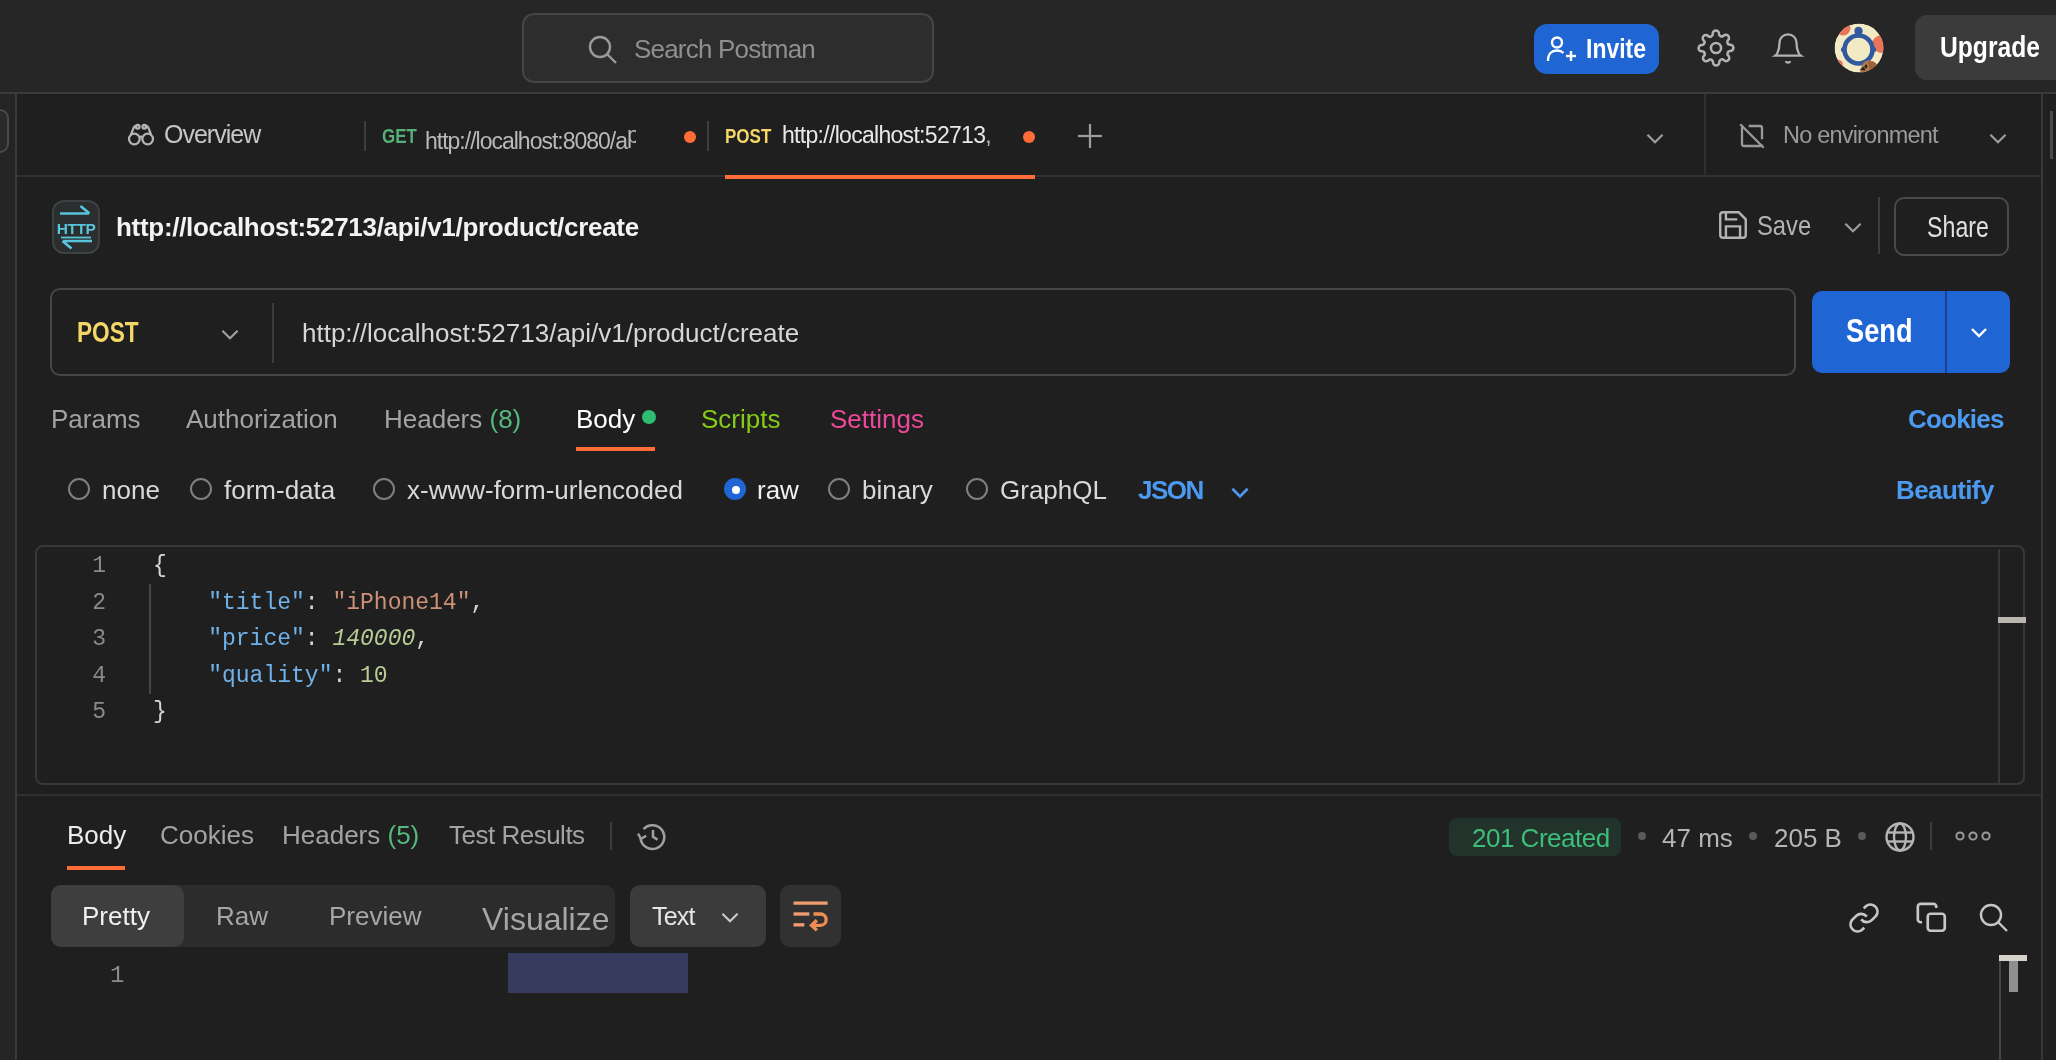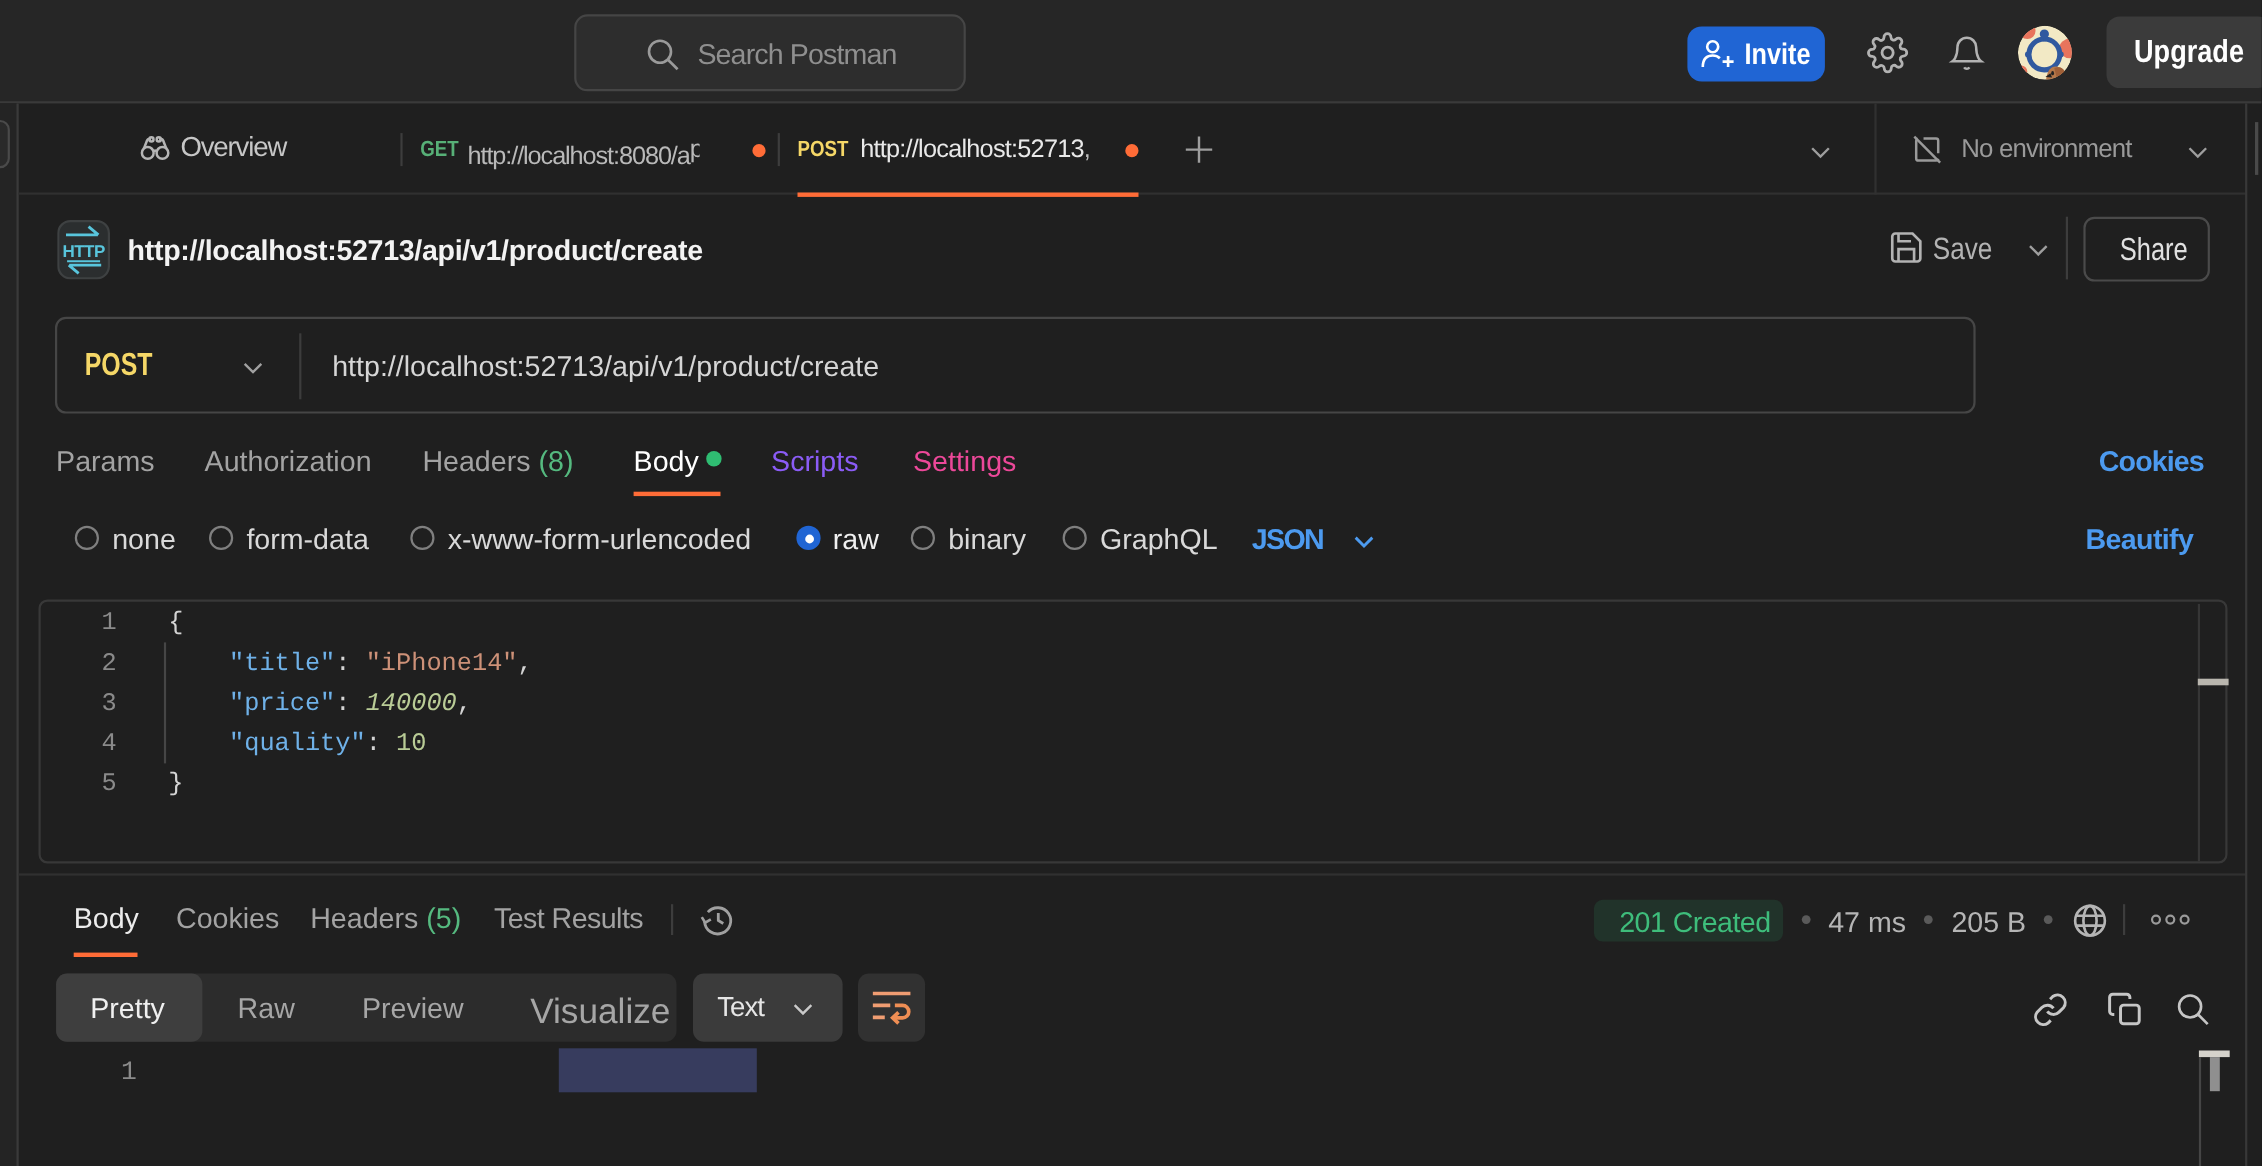--- a/index.html
+++ b/index.html
@@ -8,21 +8,21 @@
   .abs { position:absolute; }
   #stage { position:relative; width:2056px; height:1060px; background:#1f1f1f; }
   .mono { font-family:"Liberation Mono", monospace; }
 </style>
 </head>
 <body>
 <div id="stage">
 
   <div class="abs" id="topbar" style="left:0;top:0;width:2056px;height:94px;background:#262626;border-bottom:2px solid #3a3a3a;">
 
-    <div class="abs" style="left:522px;top:13px;width:356px;height:70px;background:#2d2d2d;border:2px solid #454545;border-radius:12px;">
+    <div class="abs" style="left:522px;top:13px;width:412px;height:70px;background:#2d2d2d;border:2px solid #454545;border-radius:12px;">
       <svg class="abs" style="left:62px;top:18px;" width="34" height="34" viewBox="0 0 34 34" fill="none" stroke="#9a9a9a" stroke-width="2.4">
         <circle cx="14" cy="14" r="10"></circle>
           <line x1="21.5" y1="21.5" x2="30" y2="30"></line>
       </svg>
       <div class="abs" style="left:110px;top:19px;font-size:26px;letter-spacing:-0.8px;color:#8f8f8f;">Search Postman</div>
     </div>
 
     <div class="abs" style="left:1534px;top:24px;width:125px;height:50px;background:#2065d4;border-radius:13px;">
       <svg class="abs" style="left:12px;top:12px" width="32" height="26" viewBox="0 0 32 26" fill="none" stroke="#fff" stroke-width="2.4">
         <circle cx="11" cy="6.5" r="5"></circle>
@@ -144,27 +144,34 @@
   </div>
 
   <div class="abs" style="left:50px;top:288px;width:1746px;height:88px;border:2px solid #464646;border-radius:10px;">
     <div class="abs" style="left:25px;top:26px;font-size:29px;font-weight:700;color:#f5d767;transform:scaleX(0.78);transform-origin:0 0;">POST</div>
     <svg class="abs" style="left:165px;top:31px" width="26" height="26" viewBox="0 0 24 24" fill="none" stroke="#a0a0a0" stroke-width="2">
         <path d="M5 9 l7 7 7-7"></path>
       </svg>
     <div class="abs" style="left:220px;top:13px;width:2px;height:60px;background:#3c3c3c;"></div>
     <div class="abs" style="left:250px;top:28px;font-size:26px;color:#d6d6d6;">http://localhost:52713/api/v1/product/create</div>
   </div>
+  <div class="abs" style="left:1812px;top:291px;width:198px;height:82px;background:#2065d4;border-radius:10px;">
+    <div class="abs" style="left:34px;top:20px;font-size:34px;font-weight:700;color:#fff;transform:scaleX(0.8);transform-origin:0 0;">Send</div>
+    <div class="abs" style="left:133px;top:0;width:2px;height:82px;background:rgba(20,40,90,0.55);"></div>
+    <svg class="abs" style="left:155px;top:29px" width="24" height="24" viewBox="0 0 24 24" fill="none" stroke="#fff" stroke-width="2.4">
+        <path d="M5 9 l7 7 7-7"></path>
+      </svg>
+  </div>
 
   <div class="abs" style="left:51px;top:404px;font-size:26px;color:#a3a3a3;">Params</div>
   <div class="abs" style="left:186px;top:404px;font-size:26px;color:#a3a3a3;">Authorization</div>
   <div class="abs" style="left:384px;top:404px;font-size:26px;color:#a3a3a3;">Headers <span style="color:#55b97f;">(8)</span></div>
   <div class="abs" style="left:576px;top:404px;font-size:26px;color:#ffffff;">Body</div>
   <div class="abs" style="left:642px;top:410px;width:14px;height:14px;border-radius:50%;background:#2fbd72;"></div>
-  <div class="abs" style="left:701px;top:404px;font-size:26px;color:#8b5cf6;">Scripts</div>
+  <div class="abs" style="left:701px;top:404px;font-size:26px;color:#84cc16;">Scripts</div>
   <div class="abs" style="left:830px;top:404px;font-size:26px;color:#ec4899;">Settings</div>
   <div class="abs" style="left:576px;top:447px;width:79px;height:4px;background:#ff6c37;"></div>
   <div class="abs" style="left:1908px;top:404px;font-size:26px;font-weight:700;letter-spacing:-0.8px;color:#4c9aef;">Cookies</div>
 
   <div id="radiorow">
     <div class="abs" style="left:68px;top:478px;width:22px;height:22px;border:2.5px solid #7f7f7f;border-radius:50%;"></div>
     <div class="abs" style="left:102px;top:475px;font-size:26px;color:#d9d9d9;">none</div>
     <div class="abs" style="left:190px;top:478px;width:22px;height:22px;border:2.5px solid #7f7f7f;border-radius:50%;"></div>
     <div class="abs" style="left:224px;top:475px;font-size:26px;color:#d9d9d9;">form-data</div>
     <div class="abs" style="left:373px;top:478px;width:22px;height:22px;border:2.5px solid #7f7f7f;border-radius:50%;"></div>

